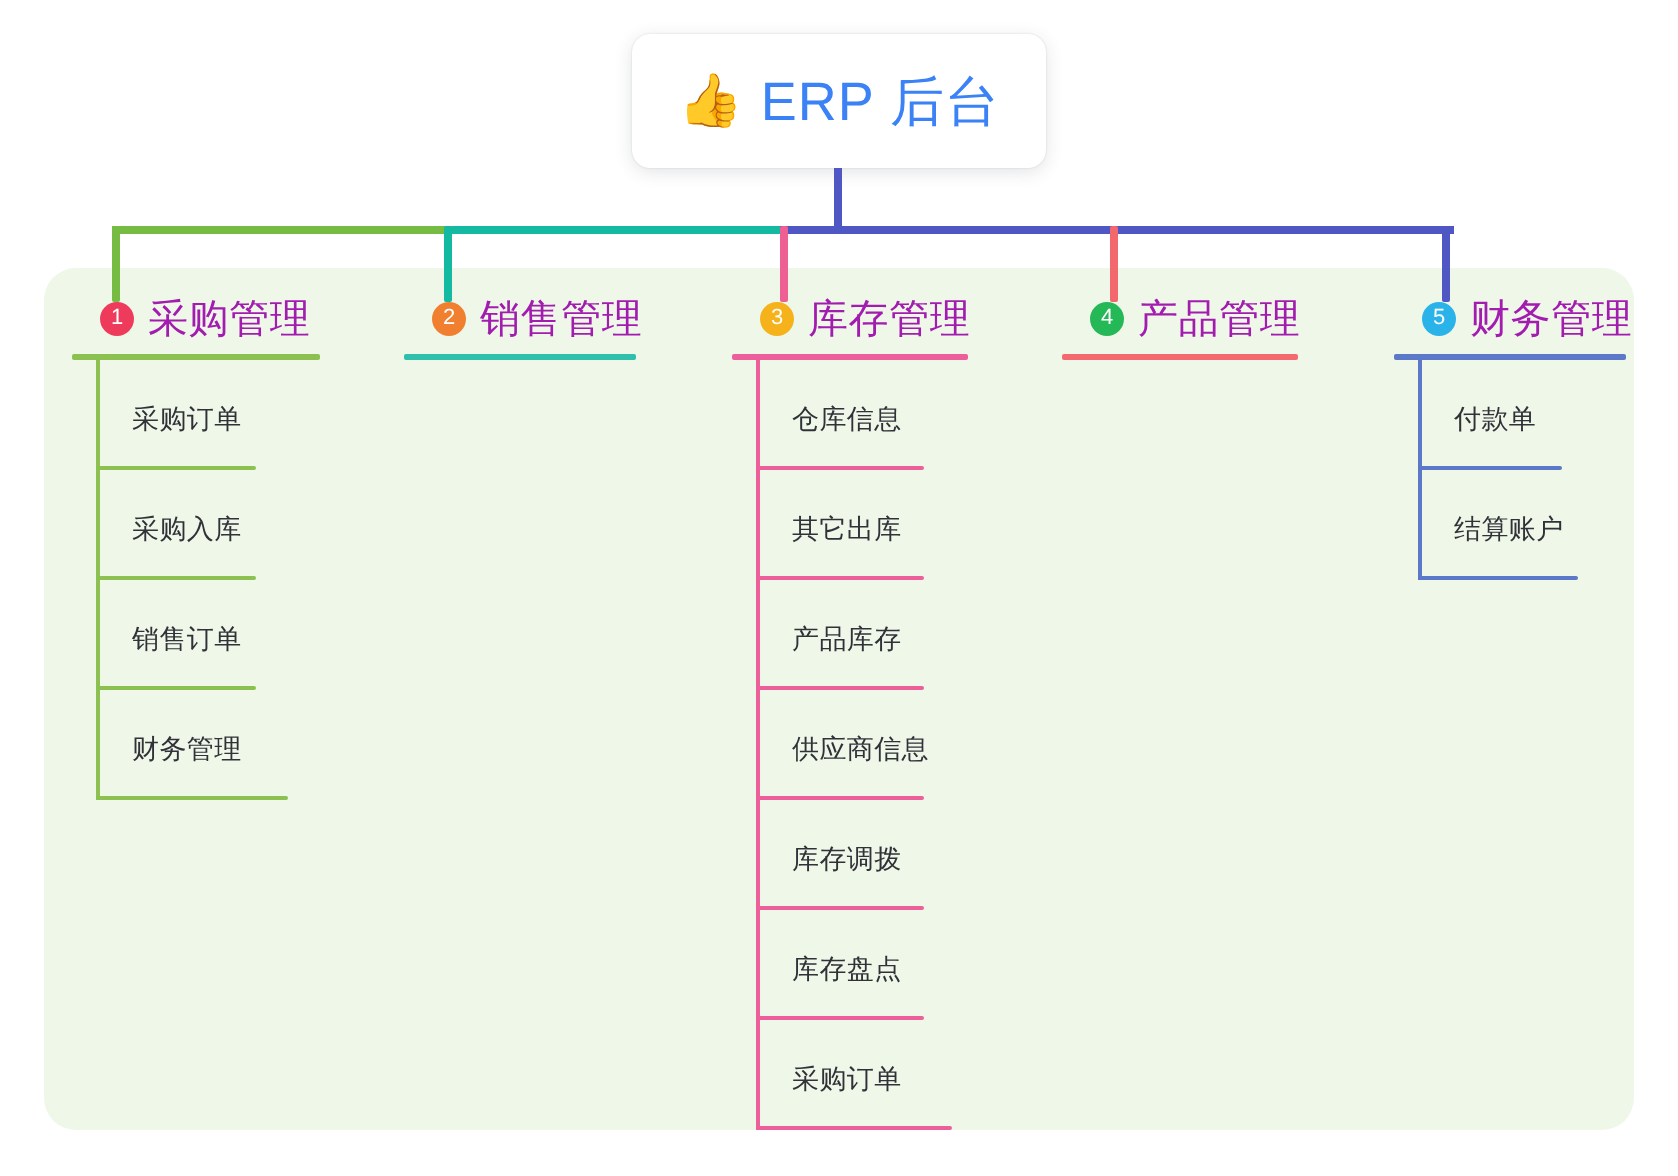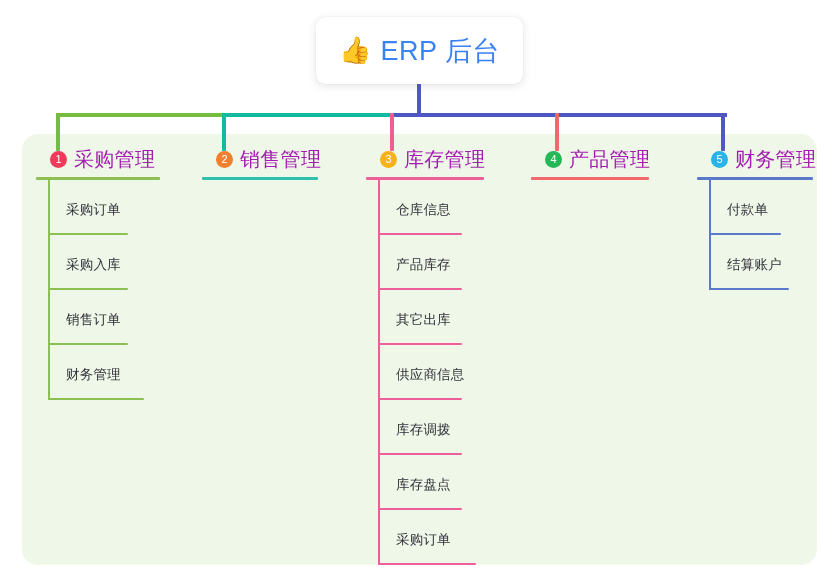--- a/index.html
+++ b/index.html
@@ -221,25 +221,25 @@
           <span class="col-title">库存管理</span>
         </div>
         <div class="head-rule" style="width: 118px; background: rgb(237, 95, 155);"></div>
         <div class="leaves">
           <div class="spine" style="background: rgb(237, 95, 155);"></div>
           <div class="leaf">
             <span class="leaf-label">仓库信息</span>
             <div class="leaf-rule" style="width: 84px; background: rgb(237, 95, 155);"></div>
           </div>
           <div class="leaf">
+            <span class="leaf-label">其它出库</span>
+            <div class="leaf-rule" style="width: 84px; background: rgb(237, 95, 155);"></div>
+          </div>
+          <div class="leaf">
             <span class="leaf-label">产品库存</span>
-            <div class="leaf-rule" style="width: 84px; background: rgb(237, 95, 155);"></div>
-          </div>
-          <div class="leaf">
-            <span class="leaf-label">其它出库</span>
             <div class="leaf-rule" style="width: 84px; background: rgb(237, 95, 155);"></div>
           </div>
           <div class="leaf">
             <span class="leaf-label">供应商信息</span>
             <div class="leaf-rule" style="width: 84px; background: rgb(237, 95, 155);"></div>
           </div>
           <div class="leaf">
             <span class="leaf-label">库存调拨</span>
             <div class="leaf-rule" style="width: 84px; background: rgb(237, 95, 155);"></div>
           </div>

